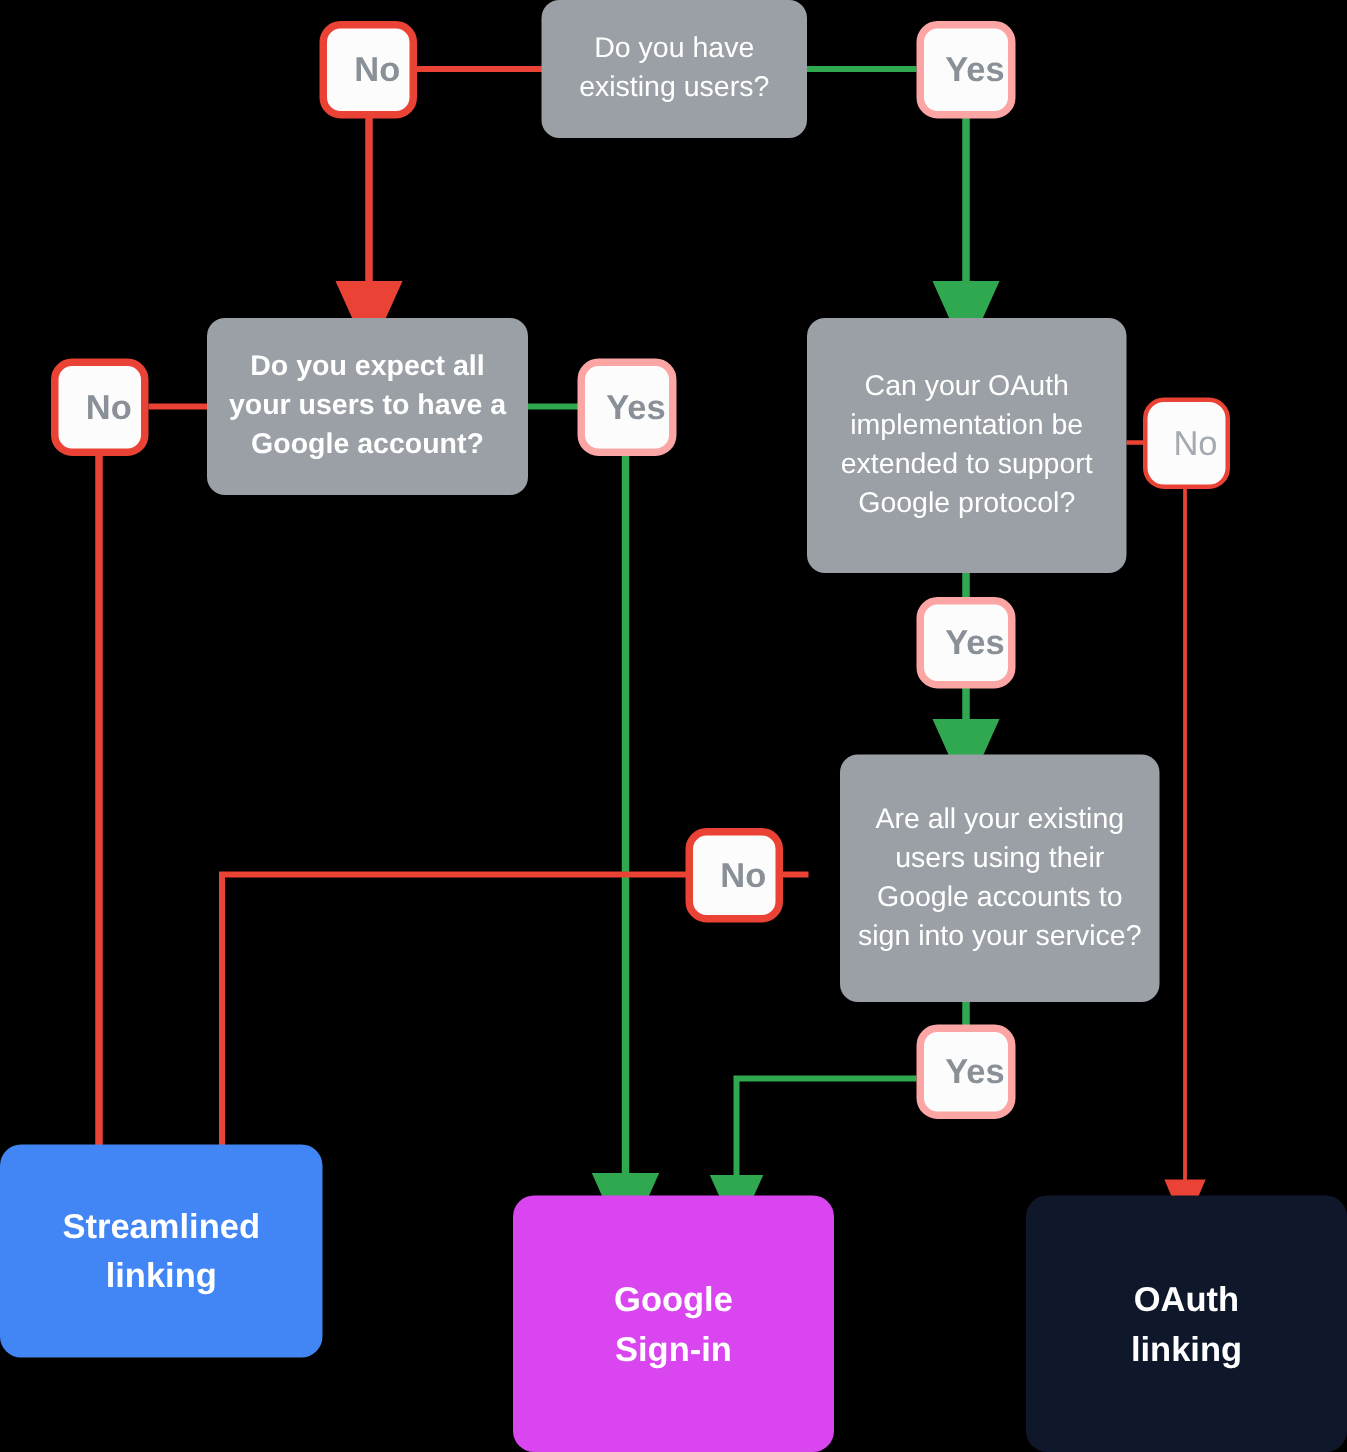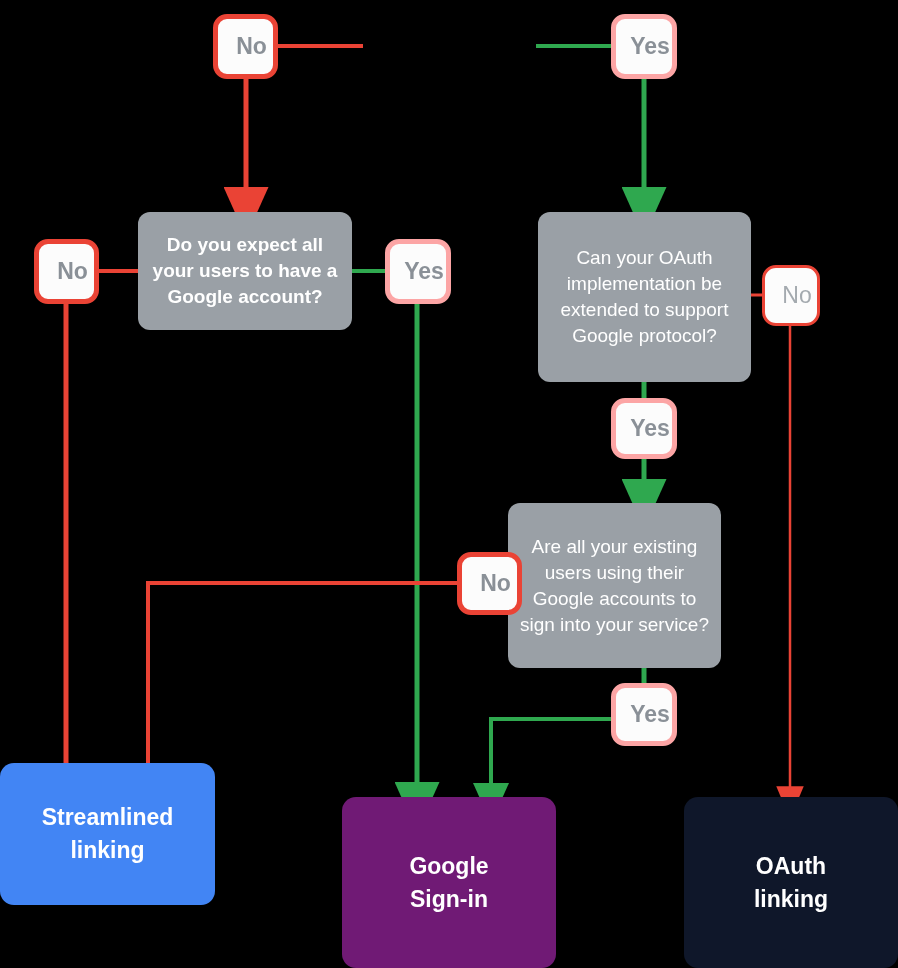--- a/index.html
+++ b/index.html
@@ -105,30 +105,33 @@
 
     <line x1="522" y1="583" x2="539" y2="583" stroke="#ea4335" stroke-width="4"></line>
 
     <polyline points="458,583 148,583 148,787" fill="none" stroke="#ea4335" stroke-width="4" marker-end="url(#ar-red)"></polyline>
 
     <line x1="644" y1="667" x2="644" y2="684" stroke="#2fa84f" stroke-width="5"></line>
 
     <polyline points="611,719 491,719 491,787" fill="none" stroke="#2fa84f" stroke-width="4" marker-end="url(#ar-green)"></polyline>
   </svg>
 
+  <div class="node question" style="left:361px; top:0px; width:177px; height:92px;">
+    <span class="qtext">Do you have existing users?</span>
+  </div>
 
   <div class="node question" style="left:138px; top:212px; width:214px; height:118px;font-weight:bold;">
     <span class="qtext">Do you expect all your users to have a Google account?</span>
   </div>
 
   <div class="node question" style="left:538px; top:212px; width:213px; height:170px;">
     <span class="qtext">Can your OAuth implementation be extended to support Google protocol?</span>
   </div>
 
-  <div class="node question" style="left:508px; top:503px; width:213px; height:165px;">
+  <div class="node question" style="left:560px; top:503px; width:213px; height:165px;">
     <span class="qtext">Are all your existing users using their Google accounts to sign into your service?</span>
   </div>
 
   <div class="node badge red" style="left:213px; top:14px; width:65px; height:65px;">
     <span class="btext">No</span>
   </div>
 
   <div class="node badge green" style="left:611px; top:14px; width:66px; height:65px;">
     <span class="btext">Yes</span>
   </div>
@@ -157,21 +160,21 @@
     <span class="btext">Yes</span>
   </div>
 
   <div class="node outcome" style="left:0px; top:763px; width:215px; height:142px; background:#4285f4;">
     <div>
       <span>Streamlined</span><br>
       <span>linking</span>
     </div>
   </div>
 
-  <div class="node outcome" style="left:342px; top:797px; width:214px; height:171px; background:#701a75;">
+  <div class="node outcome" style="left:342px; top:797px; width:214px; height:171px; background:#d946ef;">
     <div>
       <span>Google</span><br>
       <span>Sign-in</span>
     </div>
   </div>
 
   <div class="node outcome" style="left:684px; top:797px; width:214px; height:171px; background:#0f172a;">
     <div>
       <span>OAuth</span><br>
       <span>linking</span>

